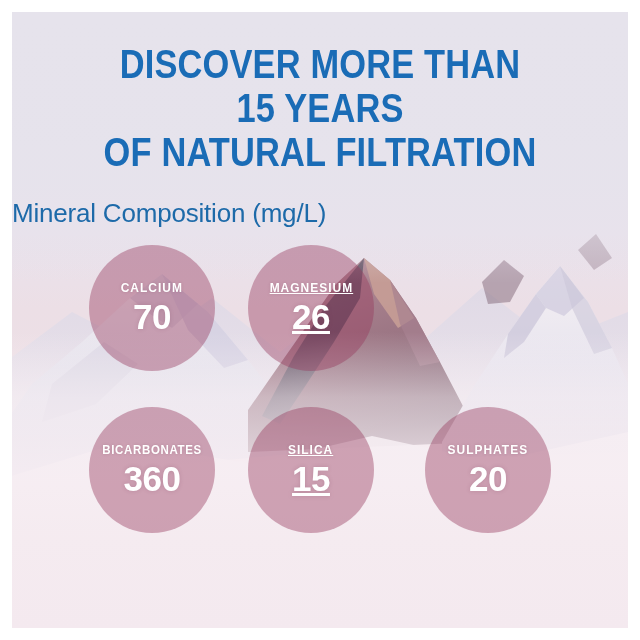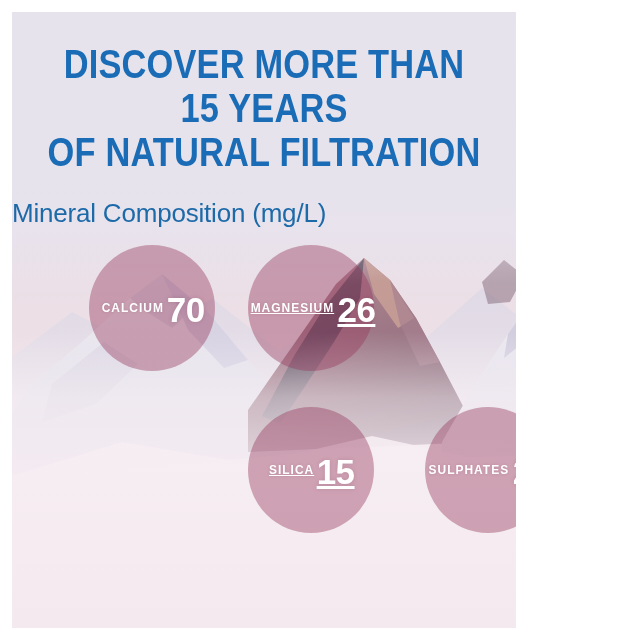--- a/index.html
+++ b/index.html
@@ -7,21 +7,21 @@
     padding: 0;
     width: 640px;
     height: 640px;
     background: #ffffff;
     overflow: hidden;
   }
   #poster {
     position: absolute;
     left: 12px;
     top: 12px;
-    width: 504px;
+    width: 616px;
     height: 616px;
     overflow: hidden;
     background: #e6e3ec;
     font-family: "Liberation Sans", sans-serif;
   }
 
   
   .bg-layer { position: absolute; left: 0; top: 0; width: 100%; height: 100%; }
   .sky {
     background: linear-gradient(180deg,
@@ -79,21 +79,21 @@
   }
 
   
   .circle {
     position: absolute;
     width: 126px;
     height: 126px;
     border-radius: 50%;
     background: rgba(150, 58, 92, 0.42);
     display: flex;
-    flex-direction: row;
+    flex-direction: column;
     align-items: center;
     justify-content: center;
     color: #ffffff;
     box-sizing: border-box;
   }
   .c-label {
     font-family: "Liberation Sans Narrow", "Liberation Sans", sans-serif;
     font-weight: bold;
     font-size: 13px;
     letter-spacing: 1.1px;
@@ -195,20 +195,24 @@
     <div class="c-label">CALCIUM</div>
     <div class="c-value">70</div>
   </div>
 
   <div class="circle r1 col2">
     <div class="c-label">MAGNESIUM</div>
     <div class="c-value">26</div>
   </div>
 
 
+  <div class="circle r2 col1">
+    <div class="c-label small">BICARBONATES</div>
+    <div class="c-value">360</div>
+  </div>
 
   <div class="circle r2 col2">
     <div class="c-label">SILICA</div>
     <div class="c-value">15</div>
   </div>
 
   <div class="circle r2 col3">
     <div class="c-label">SULPHATES</div>
     <div class="c-value">20</div>
   </div>

